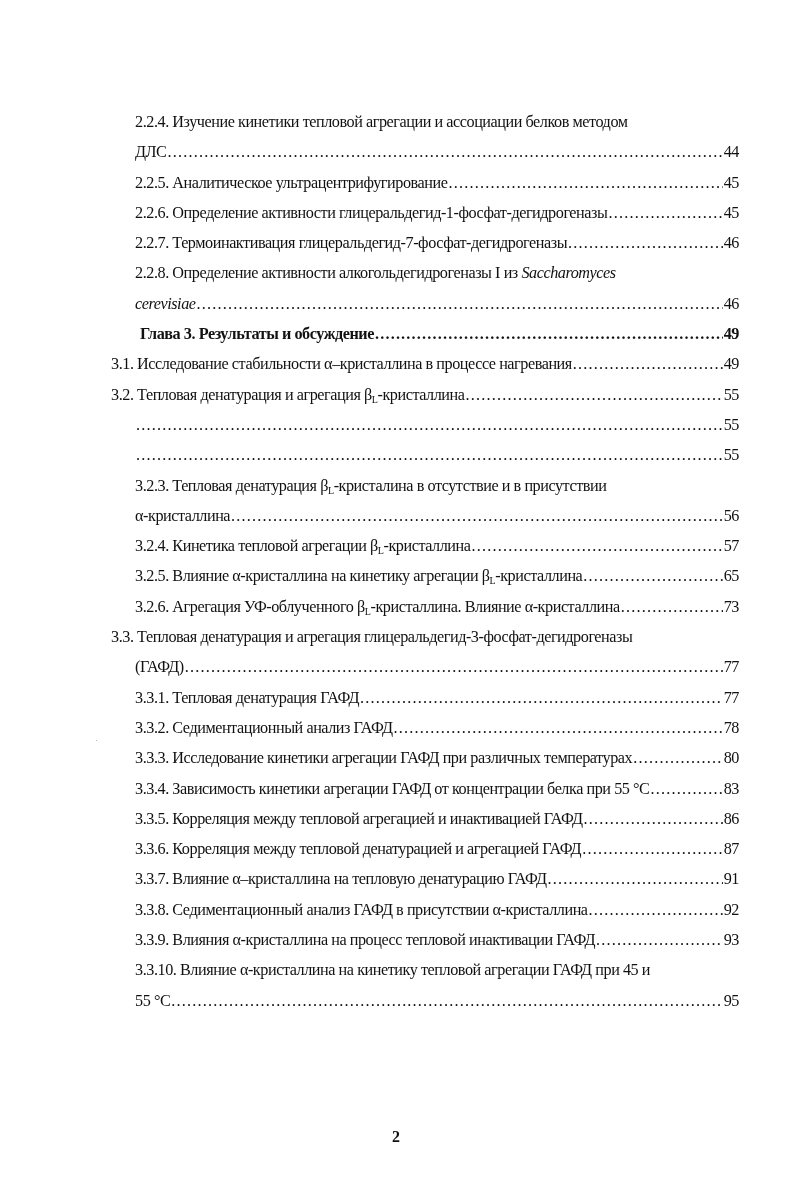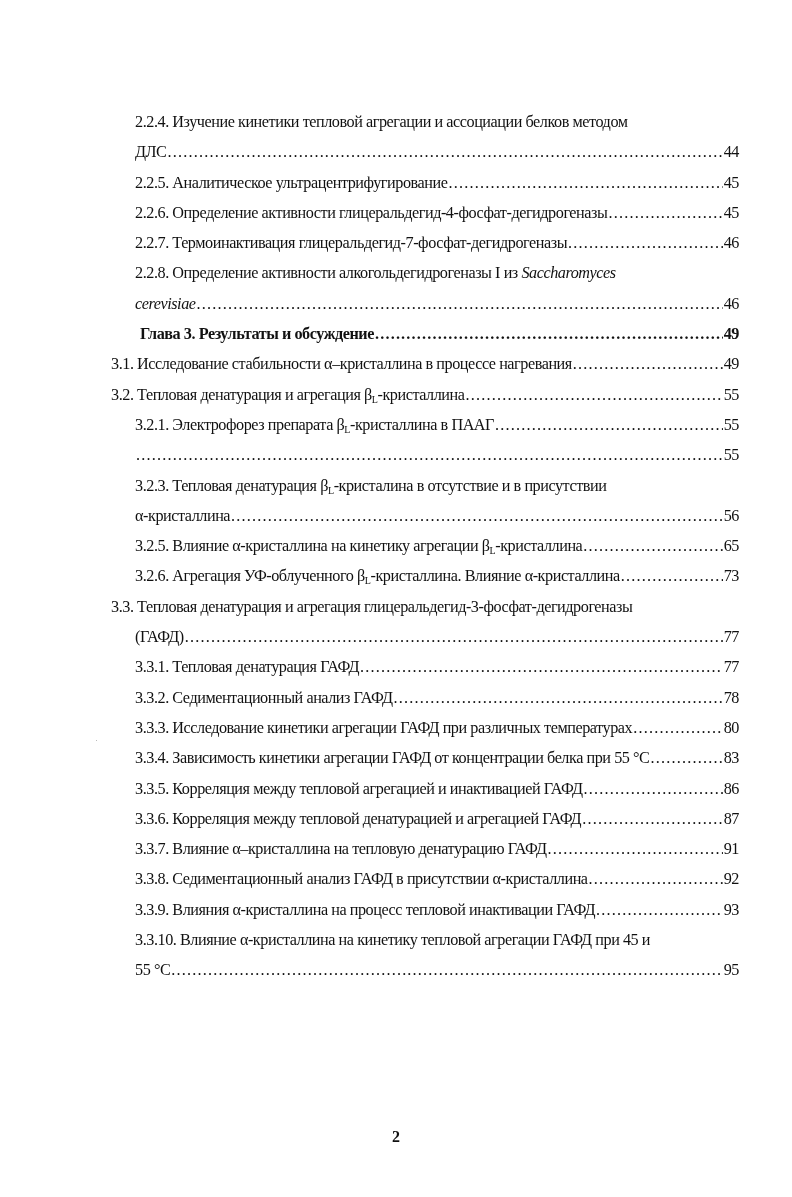--- a/index.html
+++ b/index.html
@@ -89,21 +89,21 @@
       <span class="page-num">44</span>
     </div>
 
     <div class="toc-line lvl2">
       <span class="title-text">2.2.5. Аналитическое ультрацентрифугирование</span>
       <span class="dots"></span>
       <span class="page-num">45</span>
     </div>
 
     <div class="toc-line lvl2">
-      <span class="title-text">2.2.6. Определение активности глицеральдегид-4-фосфат-дегидрогеназы</span>
+      <span class="title-text">2.2.6. Определение активности глицеральдегид-1-фосфат-дегидрогеназы</span>
       <span class="dots"></span>
       <span class="page-num">45</span>
     </div>
 
     <div class="toc-line lvl2">
       <span class="title-text">2.2.7. Термоинактивация глицеральдегид-7-фосфат-дегидрогеназы</span>
       <span class="dots"></span>
       <span class="page-num">46</span>
     </div>
 
@@ -129,39 +129,43 @@
       <span class="page-num">49</span>
     </div>
 
     <div class="toc-line lvl1">
       <span class="title-text"><span>3.2. Тепловая денатурация и агрегация β</span><sub>L</sub><span>-кристаллина</span></span>
       <span class="dots"></span>
       <span class="page-num">55</span>
     </div>
 
     <div class="toc-line lvl2">
-      <span class="title-text"><span>3.2.1. Электрофорез препарата β</span><sub>L</sub><span>-кристаллина в ПААГ</span></span>
       <span class="dots"></span>
       <span class="page-num">55</span>
     </div>
 
     <div class="toc-line lvl2">
       <span class="dots"></span>
       <span class="page-num">55</span>
     </div>
 
     <div class="toc-line lvl2">
       <span class="title-text"><span>3.2.3. Тепловая денатурация β</span><sub>L</sub><span>-кристалина в отсутствие и в присутствии</span></span>
     </div>
     <div class="toc-line cont2">
       <span class="title-text">α-кристаллина</span>
       <span class="dots"></span>
       <span class="page-num">56</span>
     </div>
 
+    <div class="toc-line lvl2">
+      <span class="title-text"><span>3.2.4. Кинетика тепловой агрегации β</span><sub>L</sub><span>-кристаллина</span></span>
+      <span class="dots"></span>
+      <span class="page-num">57</span>
+    </div>
 
     <div class="toc-line lvl2">
       <span class="title-text"><span>3.2.5. Влияние α-кристаллина на кинетику агрегации β</span><sub>L</sub><span>-кристаллина</span></span>
       <span class="dots"></span>
       <span class="page-num">65</span>
     </div>
 
     <div class="toc-line lvl2">
       <span class="title-text"><span>3.2.6. Агрегация УФ-облученного β</span><sub>L</sub><span>-кристаллина. Влияние α-кристаллина</span></span>
       <span class="dots"></span>

